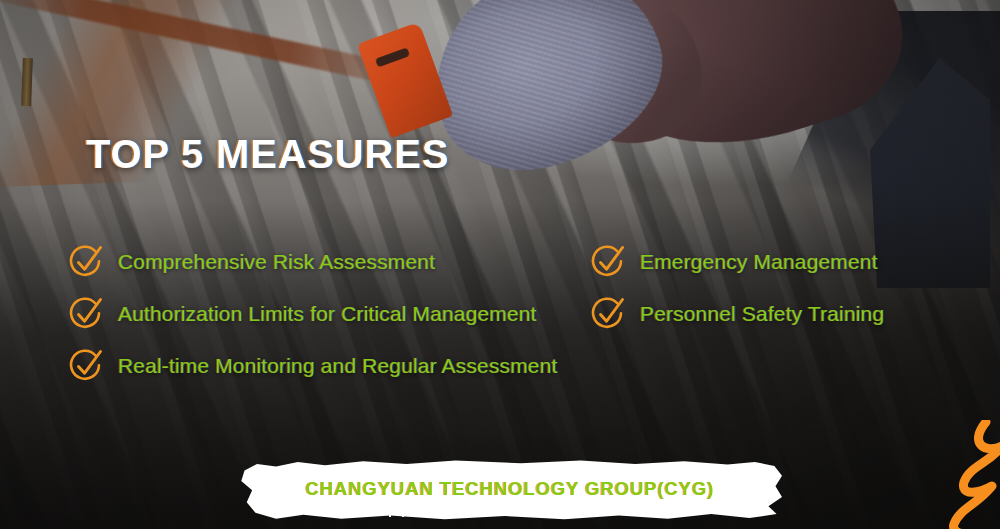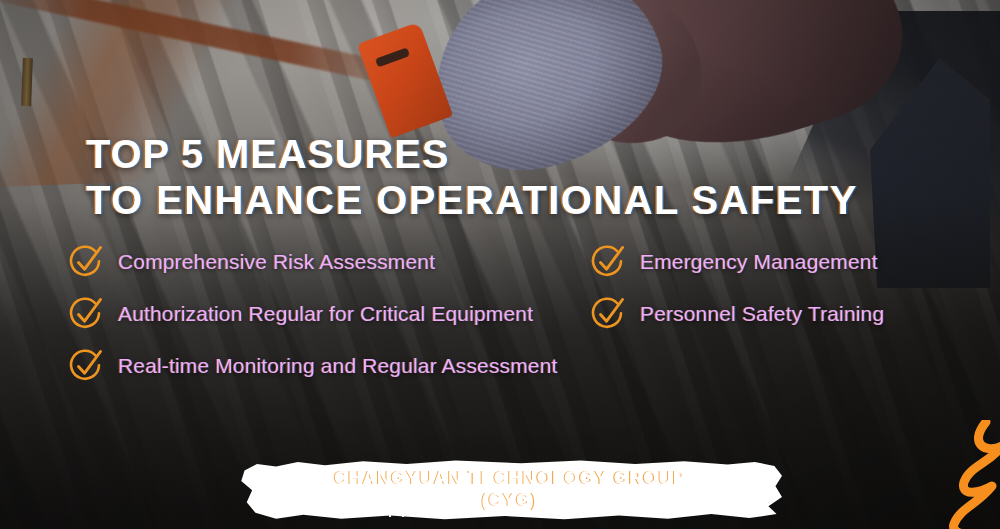--- a/index.html
+++ b/index.html
@@ -201,21 +201,21 @@
     gap: 12px;
   }
   .check-icon {
     flex: 0 0 auto;
     width: 40px;
     height: 40px;
     position: relative;
   }
   .check-icon svg { display: block; overflow: visible; }
   .check-label {
-    color: #f0abfc;
+    color: #84cc16;
     font-size: 21px;
     font-weight: 400;
     letter-spacing: 0.15px;
     text-shadow:
       -0.9px 0 0 rgba(255,150,40,0.40),
       0.9px 0 0 rgba(70,160,255,0.35),
       0 1px 4px rgba(0,0,0,0.75);
     white-space: nowrap;
   }
 
@@ -252,24 +252,24 @@
       radial-gradient(circle at 20% 85%, #fff 0 1.2px, transparent 1.4px),
       radial-gradient(circle at 50% 95%, #fff 0 0.9px, transparent 1.1px);
     background-size: 9px 9px, 11px 11px, 8px 8px, 13px 13px, 10px 10px, 7px 7px;
     opacity: .95;
     pointer-events: none;
   }
   .banner-text {
     position: absolute;
     inset: 0;
     display: flex;
-    flex-direction: column;
+    flex-direction: row;
     align-items: center;
     justify-content: center;
-    color: #ffffff;
+    color: #84cc16;
     font-size: 18.5px;
     font-weight: 700;
     letter-spacing: 0.9px;
     text-transform: uppercase;
     line-height: 22px;
     text-align: center;
     text-shadow: -1.1px 0 0 rgba(240,140,20,0.75);
   }
 
   
@@ -304,21 +304,20 @@
   </div>
   <div class="photo-obj tool-bit"></div>
   <div class="photo-obj pole"></div>
 
   <div class="bg-bottomdark"></div>
   <div class="scrim"></div>
   <div class="vignette"></div>
 
   <h1 class="headline">
     <span class="l1">TOP 5 MEASURES</span>
-    <span class="l2">TO ENHANCE OPERATIONAL SAFETY</span>
   </h1>
 
   <div class="checklist">
 
     <div class="col-left">
 
       <div class="check-row">
         <span class="check-icon">
           <svg width="40" height="40" viewBox="0 0 40 40" aria-hidden="true">
             <path d="M29.5 9.5 A14 14 0 1 0 33 19.2" fill="none" stroke="#EE951F" stroke-width="2.6" stroke-linecap="round"></path>
@@ -328,21 +327,21 @@
         <span class="check-label">Comprehensive Risk Assessment</span>
       </div>
 
       <div class="check-row">
         <span class="check-icon">
           <svg width="40" height="40" viewBox="0 0 40 40" aria-hidden="true">
             <path d="M29.5 9.5 A14 14 0 1 0 33 19.2" fill="none" stroke="#EE951F" stroke-width="2.6" stroke-linecap="round"></path>
             <path d="M12.5 20.5 L18.6 27.2 L34.5 5.5" fill="none" stroke="#EE951F" stroke-width="2.9" stroke-linecap="round" stroke-linejoin="round"></path>
           </svg>
         </span>
-        <span class="check-label">Authorization Regular for Critical Equipment</span>
+        <span class="check-label">Authorization Limits for Critical Management</span>
       </div>
 
       <div class="check-row">
         <span class="check-icon">
           <svg width="40" height="40" viewBox="0 0 40 40" aria-hidden="true">
             <path d="M29.5 9.5 A14 14 0 1 0 33 19.2" fill="none" stroke="#EE951F" stroke-width="2.6" stroke-linecap="round"></path>
             <path d="M12.5 20.5 L18.6 27.2 L34.5 5.5" fill="none" stroke="#EE951F" stroke-width="2.9" stroke-linecap="round" stroke-linejoin="round"></path>
           </svg>
         </span>
         <span class="check-label">Real-time Monitoring and Regular Assessment</span>

